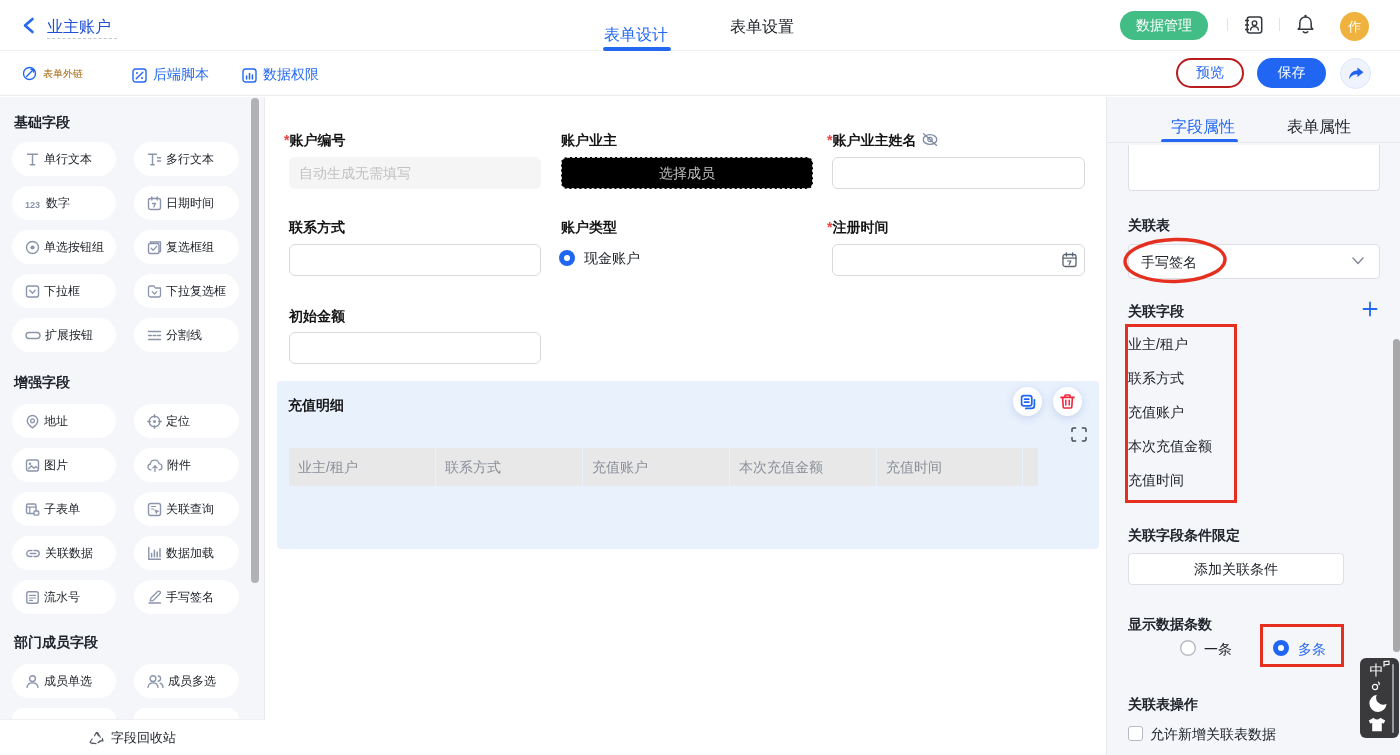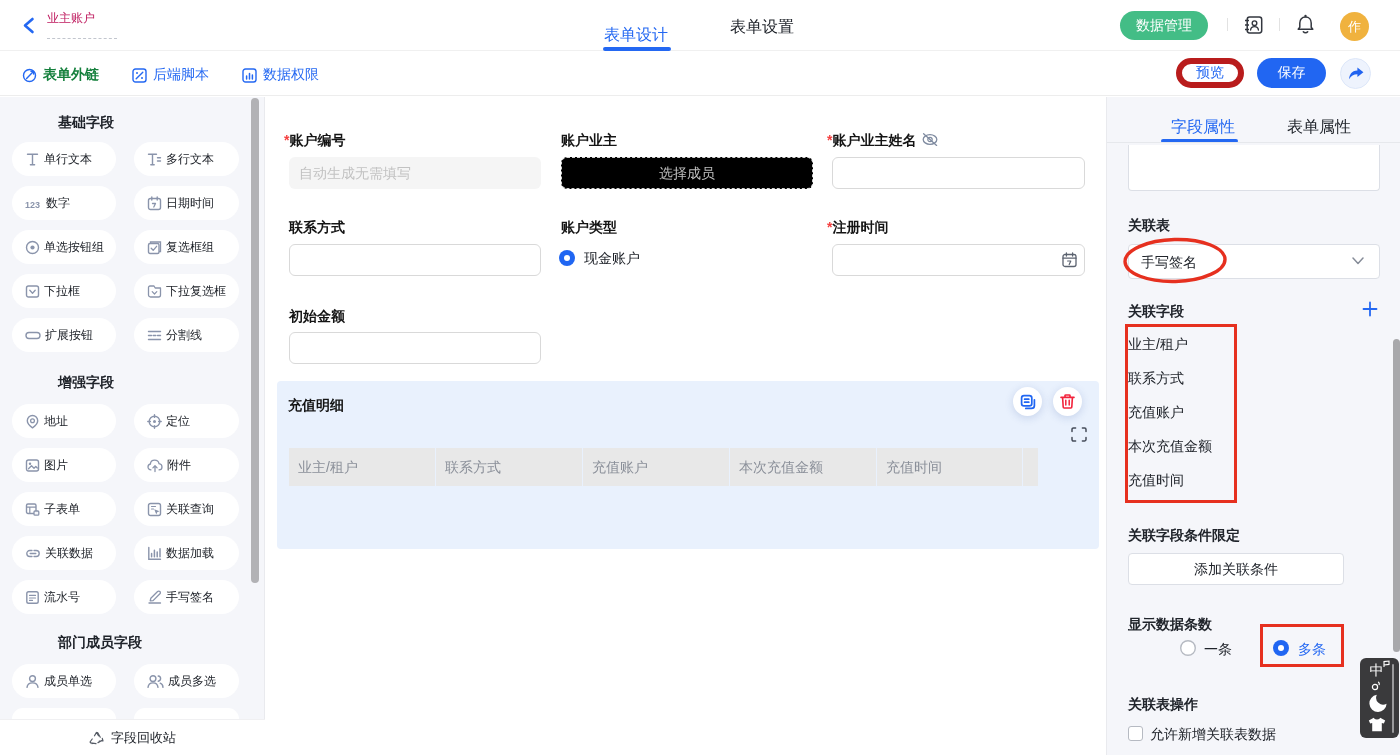--- a/index.html
+++ b/index.html
@@ -14,21 +14,21 @@
   .pitem { position:absolute; font-size:14px; color:#20242b; line-height:16px; white-space:nowrap; }
   svg { display:block; }
 </style>
 </head>
 <body>
 
 <div class="abs" style="left:0;top:0;width:1400px;height:51px;background:#fff;border-bottom:1px solid #f0f0f0;"></div>
 <svg class="abs" style="left:21px;top:17px;" width="15" height="17" viewBox="0 0 15 17">
   <path d="M11.5 2 L4 8.5 L11.5 15" fill="none" stroke="#2468f2" stroke-width="2.6" stroke-linecap="round" stroke-linejoin="round"></path>
 </svg>
-<div class="abs" style="left:47px;top:10px;font-size:12px;color:#be185d;">业主账户</div>
+<div class="abs" style="left:47px;top:17px;font-size:16px;color:#1d4ed8;">业主账户</div>
 <div class="abs" style="left:47px;top:38px;width:70px;border-top:1px dashed #c2c6ce;"></div>
 
 <div class="abs" style="left:604px;top:17px;font-size:16px;color:#2468f2;margin-top:8px;">表单设计</div>
 <div class="abs" style="left:603px;top:47px;width:68px;height:3.5px;background:#2468f2;border-radius:2px;"></div>
 <div class="abs" style="left:730px;top:17px;font-size:16px;color:#20242b;">表单设置</div>
 
 <div class="abs" style="left:1120px;top:11px;width:88px;height:29px;border-radius:15px;background:#43bd86;color:#fff;font-size:14px;display:flex;align-items:center;justify-content:center;">数据管理</div>
 <div class="abs" style="left:1227px;top:18px;width:1px;height:13px;background:#e2e2e2;"></div>
 <svg class="abs" style="left:1244px;top:16px;" width="19" height="18" viewBox="0 0 19 18">
   <rect x="3.2" y="1" width="14.5" height="16" rx="2.4" fill="none" stroke="#33373f" stroke-width="1.5"></rect>
@@ -44,52 +44,52 @@
 </svg>
 <div class="abs" style="left:1340px;top:12px;width:29px;height:29px;border-radius:50%;background:#f0b23e;color:#fff;font-size:13px;display:flex;align-items:center;justify-content:center;">作</div>
 
 <div class="abs" style="left:0;top:51px;width:1400px;height:45px;background:#fff;border-bottom:1px solid #ededed;"></div>
 
 <div class="abs" style="left:22px;top:66px;display:flex;align-items:center;gap:6px;">
   <svg width="15" height="15" viewBox="0 0 15 15">
     <circle cx="7.5" cy="7.5" r="6" fill="none" stroke="#2468f2" stroke-width="1.4"></circle>
     <path d="M4.6 10.4 L10.4 4.6 M9 3.4 L11.6 3.4 L11.6 6" fill="none" stroke="#2468f2" stroke-width="1.4" stroke-linecap="round" stroke-linejoin="round"></path>
   </svg>
-  <span style="font-size:14px;color:#15803d;font-weight:bold;">表单外链</span>
+  <span style="font-size:10px;color:#a16207;">表单外链</span>
 </div>
 <div class="abs" style="left:132px;top:66px;display:flex;align-items:center;gap:6px;">
   <svg width="15" height="15" viewBox="0 0 15 15">
     <rect x="1" y="1" width="13" height="13" rx="2.5" fill="none" stroke="#2468f2" stroke-width="1.4"></rect>
     <path d="M4.2 10.8 L10.8 4.2" stroke="#2468f2" stroke-width="1.4" stroke-linecap="round"></path>
     <circle cx="5" cy="5" r="1" fill="#2468f2"></circle>
     <circle cx="10" cy="10" r="1" fill="#2468f2"></circle>
   </svg>
   <span style="font-size:14px;color:#2468f2;">后端脚本</span>
 </div>
 <div class="abs" style="left:242px;top:66px;display:flex;align-items:center;gap:6px;">
   <svg width="15" height="15" viewBox="0 0 15 15">
     <rect x="1" y="1" width="13" height="13" rx="2.5" fill="none" stroke="#2468f2" stroke-width="1.4"></rect>
     <path d="M4.6 8 L4.6 11 M7.5 5.5 L7.5 11 M10.4 7 L10.4 11" stroke="#2468f2" stroke-width="1.5" stroke-linecap="round"></path>
   </svg>
   <span style="font-size:14px;color:#2468f2;">数据权限</span>
 </div>
 
-<div class="abs" style="left:1176px;top:58px;width:68px;height:30px;border:6px solid #b91c1c;border-radius:15px;color:#2468f2;font-size:14px;display:flex;align-items:center;justify-content:center;background:#fff;">预览</div>
+<div class="abs" style="left:1176px;top:58px;width:68px;height:30px;border:2px solid #b91c1c;border-radius:15px;color:#2468f2;font-size:14px;display:flex;align-items:center;justify-content:center;background:#fff;">预览</div>
 <div class="abs" style="left:1257px;top:58px;width:69px;height:30px;border-radius:15px;background:#2166f2;color:#fff;font-size:14px;display:flex;align-items:center;justify-content:center;">保存</div>
 <div class="abs" style="left:1340px;top:58px;width:31px;height:31px;border-radius:50%;background:#eef3fd;border:1px solid #dde7f9;display:flex;align-items:center;justify-content:center;">
   <svg width="16" height="14" viewBox="0 0 16 14">
     <path d="M9.4 0.6 L15.4 5.3 L9.4 10 L9.4 7.2 C5.6 7.2 3 8.8 1.1 12.2 C1.4 7.8 3.4 3.6 9.4 3.4 Z" fill="#2163f0"></path>
   </svg>
 </div>
 
 <div class="abs" style="left:0;top:97px;width:1400px;height:8px;background:linear-gradient(to bottom, rgba(31,42,68,0.05), rgba(31,42,68,0));"></div>
 
 <div id="sidebar" class="abs" style="left:0;top:97px;width:265px;height:658px;background:#f5f6fa;border-right:1px solid #e9eaee;"></div>
 <style>
-  .sbt { position:absolute; font-size:14px; font-weight:700; color:#20242b; line-height:16px;margin-left:44px; }
+  .sbt { position:absolute; font-size:14px; font-weight:700; color:#20242b; line-height:16px; }
   .fbtn { position:absolute; width:104px; height:34px; background:#fff; border-radius:17px; display:flex; align-items:center; font-size:12px; color:#20242b; white-space:nowrap; }
   .fbtn svg { margin-left:13px; margin-right:4px; flex:none; }
   .fbtn.c2 { width:105px; }
 </style>
 <div class="sbt" style="left:14px;top:114px;">基础字段</div>
 <div class="fbtn" style="left:12px;top:142px;"><svg width="15" height="15" viewBox="0 0 15 15">
       <path d="M2.5 2.2 L12.5 2.2 M7.5 2.2 L7.5 12.8 M5.4 12.8 L9.6 12.8" fill="none" stroke="#8a94ab" stroke-width="1.4" stroke-linecap="round"></path>
     </svg>单行文本</div>
 <div class="fbtn c2" style="left:134px;top:142px;"><svg width="15" height="15" viewBox="0 0 15 15">
       <path d="M1.5 2.2 L9.5 2.2 M5.5 2.2 L5.5 12.8 M3.8 12.8 L7.2 12.8 M10.5 5.8 L13.5 5.8 M10.5 9 L13.5 9" fill="none" stroke="#8a94ab" stroke-width="1.4" stroke-linecap="round"></path>

